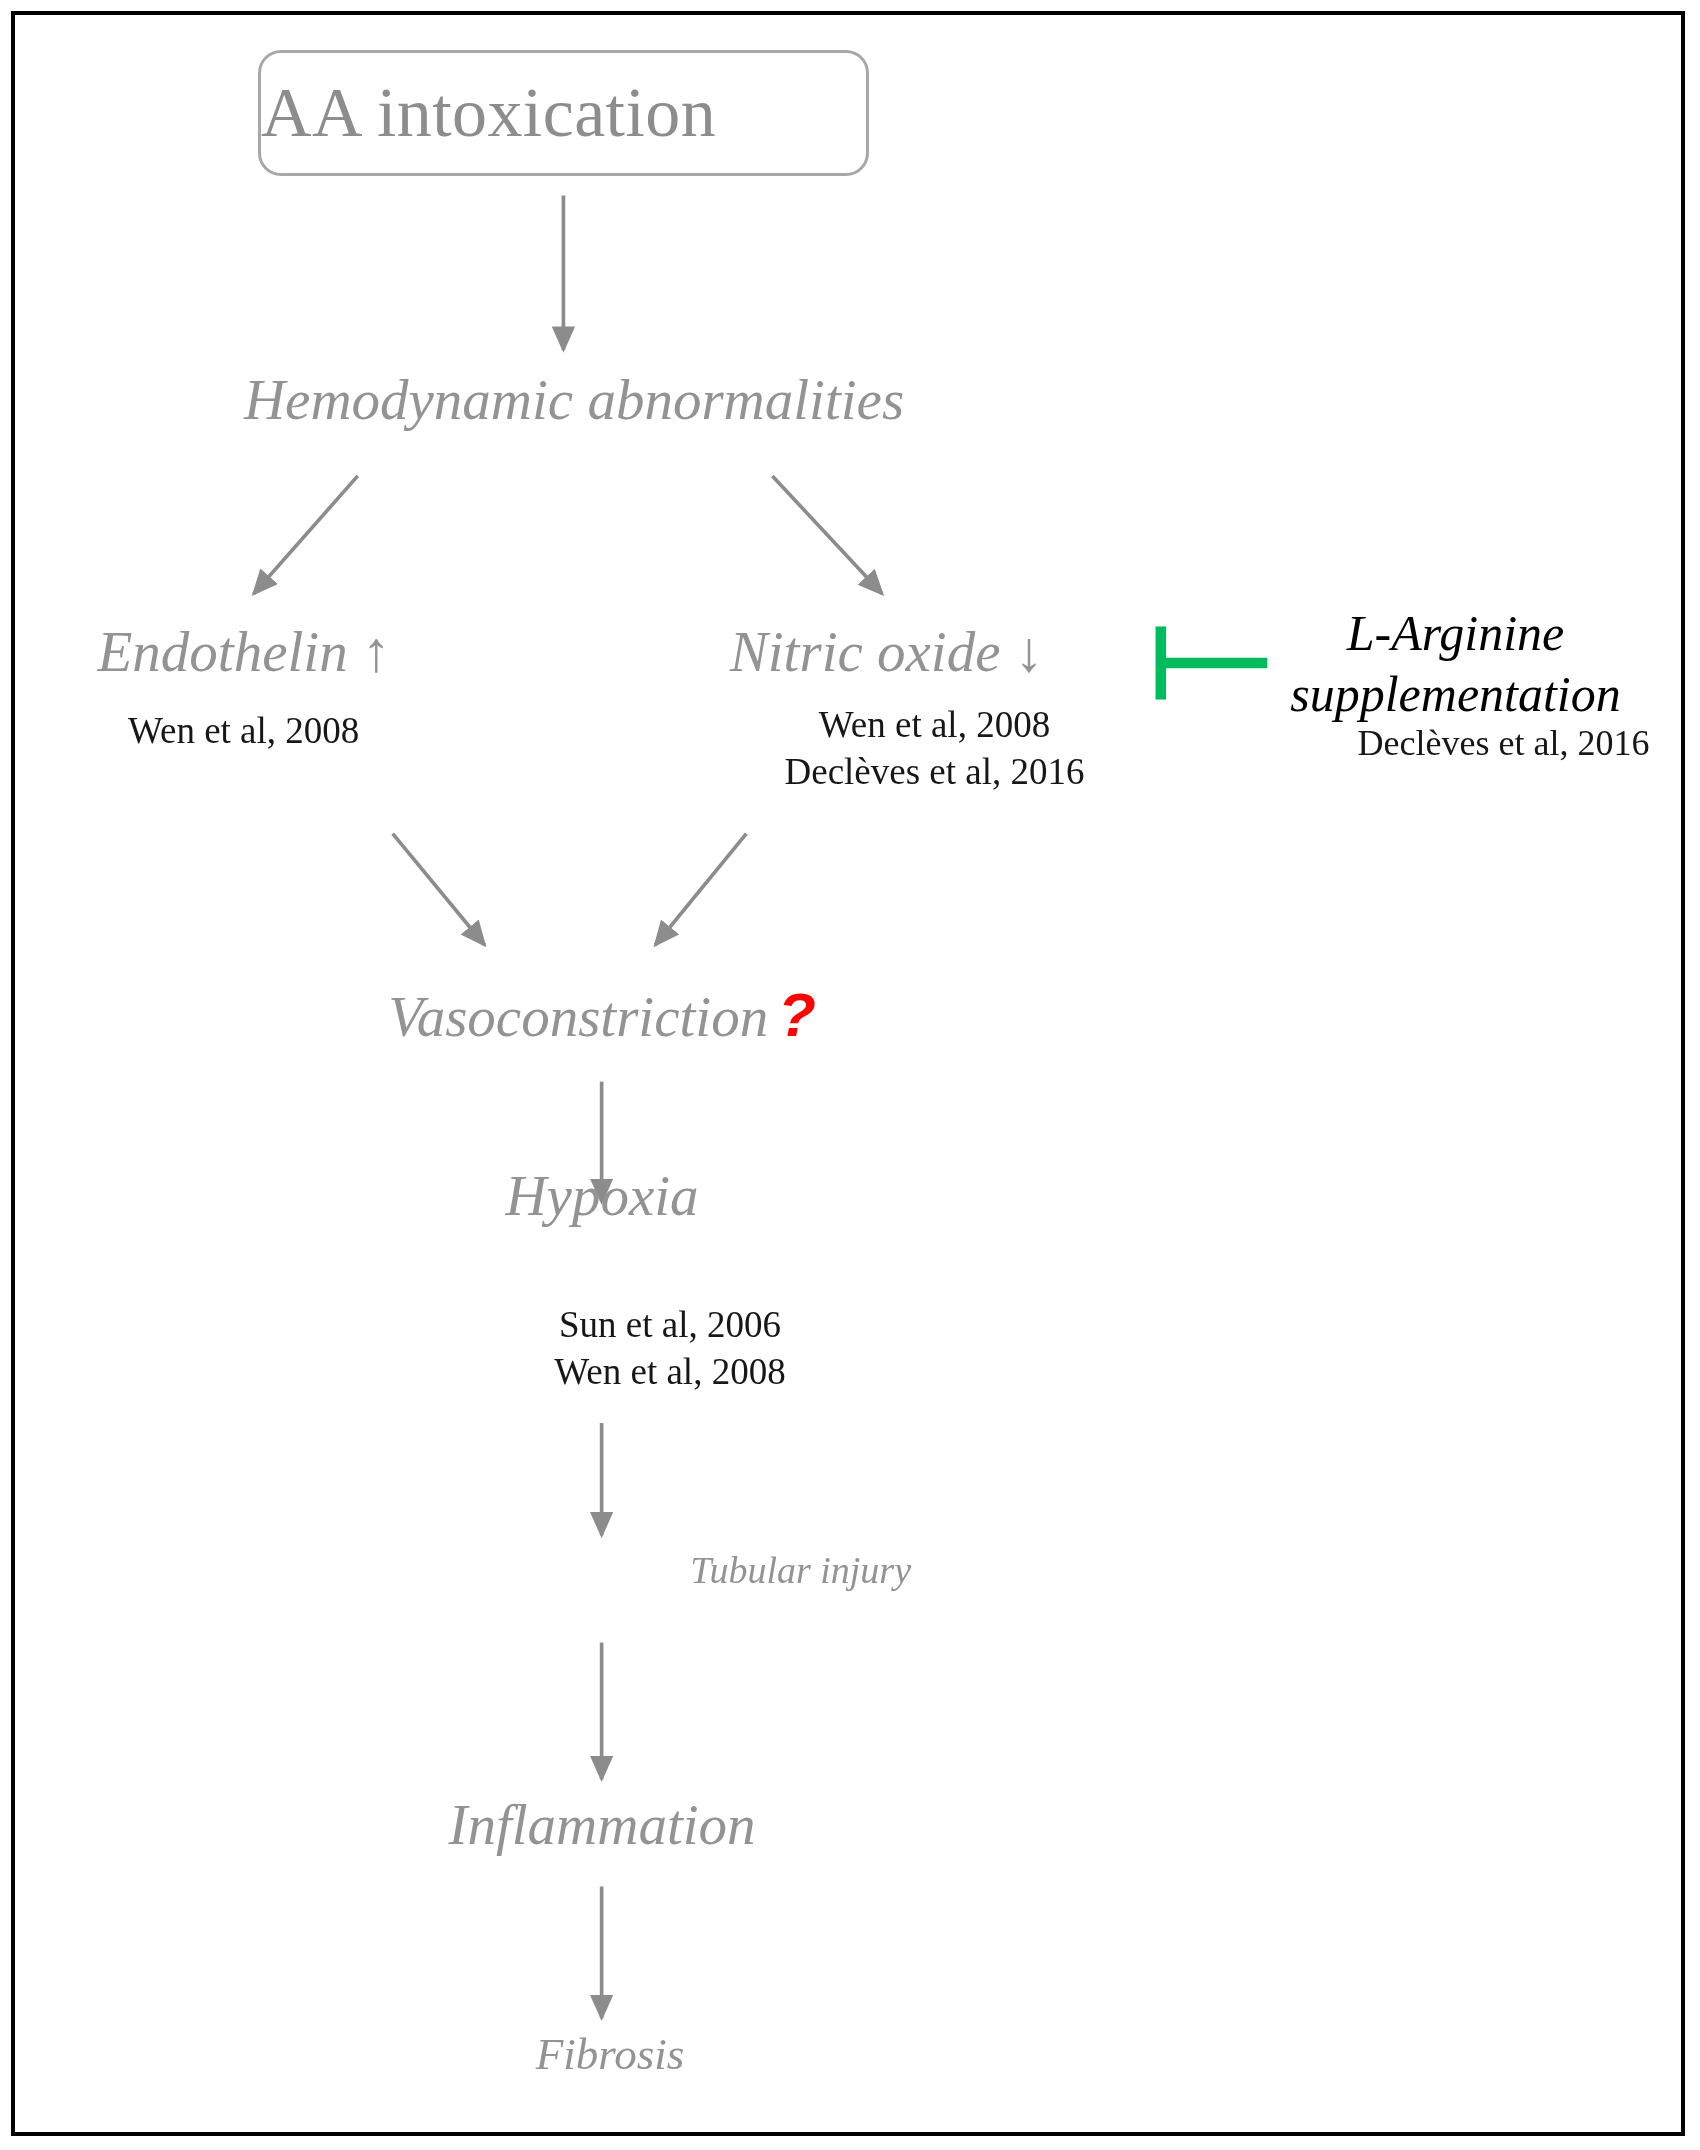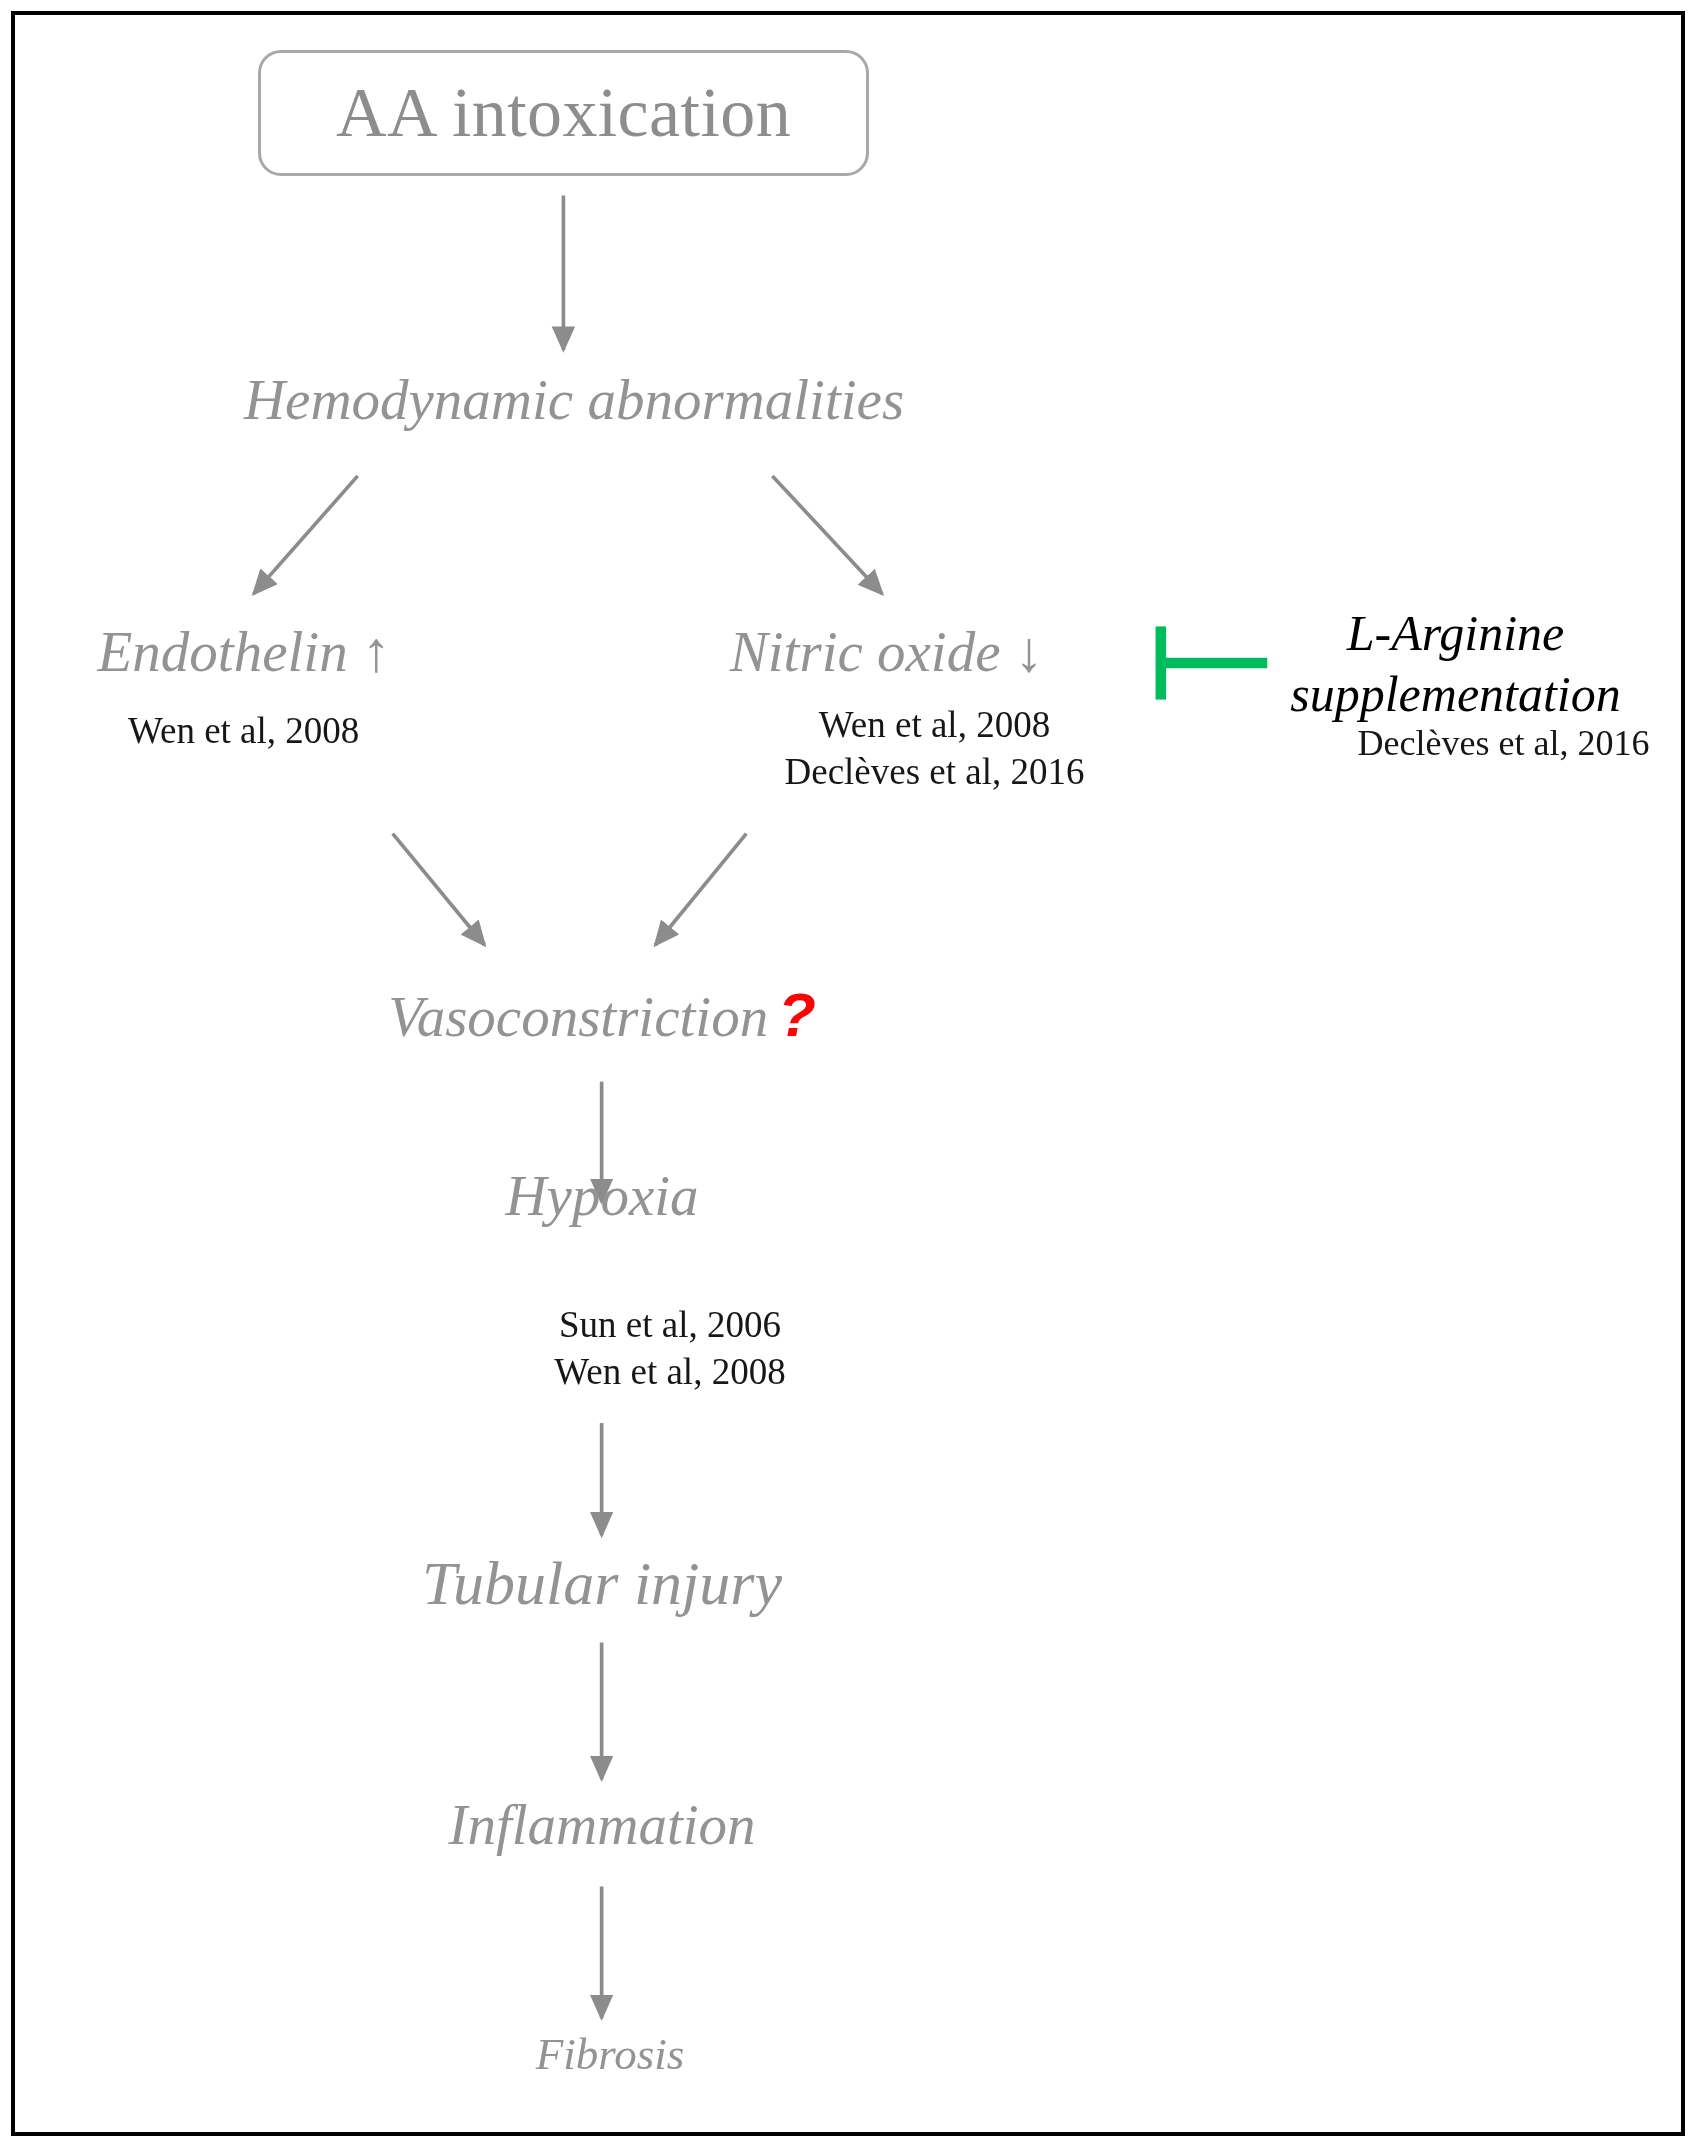--- a/index.html
+++ b/index.html
@@ -61,21 +61,20 @@
     left: 258px;
     top: 50px;
     width: 611px;
     height: 126px;
     border: 3.3px solid #a8a8a8;
     border-radius: 23px;
     box-sizing: border-box;
     background: #ffffff;
     display: flex;
     align-items: center;
-    justify-content: center;
   }
   #box-aa .node-label {
     color: #8d8d8d;
     font-size: 70px;
     letter-spacing: 0.4px;
   }
 
   
   #node-hemodynamic {
     left: 0; top: 368px; width: 1148px;
@@ -122,21 +121,22 @@
   }
   #node-hypoxia {
     left: 342px; top: 1164px; width: 520px;
     font-size: 57px;
   }
   #cite-hypoxia {
     left: 362px; top: 1301px; width: 520px;
   }
   #node-tubular {
     left: 293px; top: 1549px; width: 618px;
-    font-size: 62px;
+    font-size: 38px;
+    text-align: right;
   }
   #node-inflammation {
     left: 293px; top: 1793px; width: 618px;
     font-size: 57px;
   }
   #node-fibrosis {
     left: 350px; top: 2029px; width: 520px;
     font-size: 45px;
   }
 

